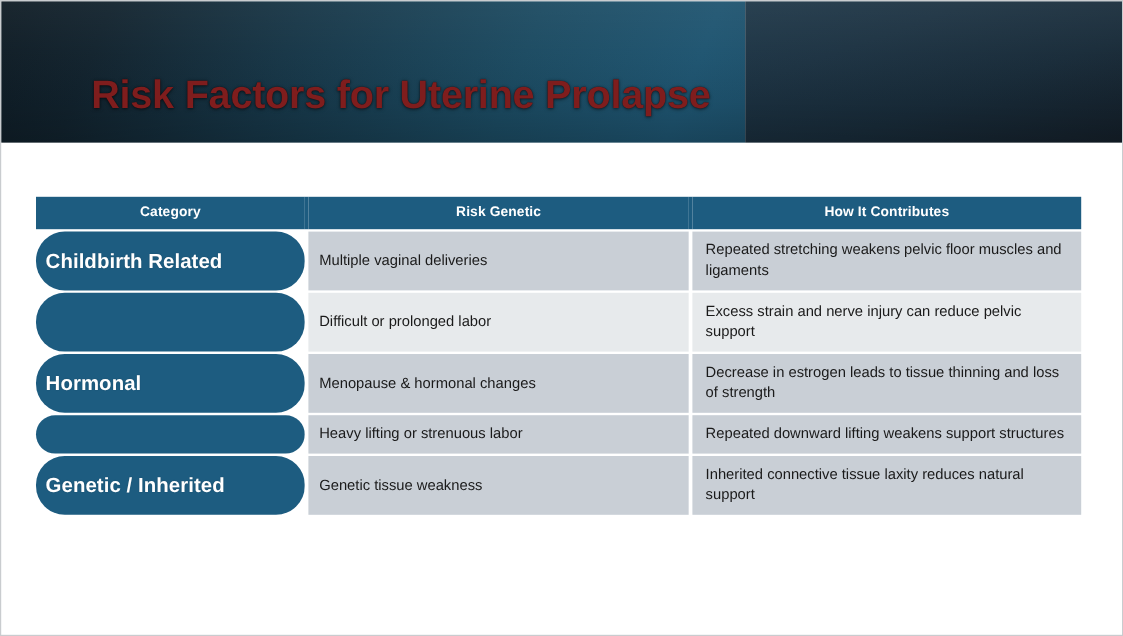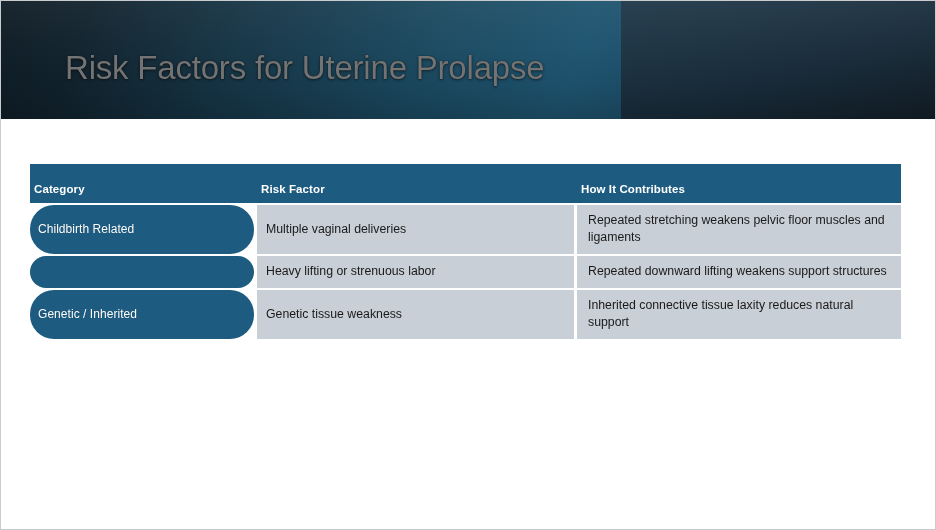--- a/index.html
+++ b/index.html
@@ -70,26 +70,26 @@
       rgba(255,255,255,0.05) 0%,
       rgba(255,255,255,0.015) 38%,
       rgba(0,0,0,0.05) 72%,
       rgba(0,0,0,0.18) 100%);
     pointer-events: none;
   }
   .slide-title {
     position: absolute;
     left: 60px;
     top: 42px;
-    margin: 4px;
+    margin: 15px;
     font-size: 33px;
     line-height: 42px;
-    font-weight: 400;
+    font-weight: 700;
     letter-spacing: -0.2px;
-    color: #737373;
+    color: #7f1d1d;
     text-shadow: 0 1px 3px rgba(0,0,0,0.55), 0 0 1px rgba(0,0,0,0.6);
     white-space: nowrap;
   }
 
   
   .table-wrap {
     position: absolute;
     left: 29px;
     top: 161px;
     width: 871px;
@@ -104,43 +104,43 @@
   .rf-table col.c-gap1 { width: 3px; }
   .rf-table col.c-risk { width: 317px; }
   .rf-table col.c-gap2 { width: 3px; }
   .rf-table col.c-how  { width: 324px; }
 
   .rf-table th {
     background: #1d5c80;
     color: #ffffff;
     font-size: 11.5px;
     font-weight: 700;
-    text-align: left;
-    padding: 18px 4px 7px 4px;
+    text-align: center;
+    padding: 6px 4px 7px 4px;
     letter-spacing: 0.1px;
     line-height: 14px;
   }
   .gap-cell {
     background: #ffffff;
     padding: 0;
     border: 0;
   }
 
   .rf-table td {
     vertical-align: middle;
     font-size: 12.3px;
     line-height: 17px;
     color: #1a1a1a;
     padding: 7px 9px 8px 9px;
   }
   td.cat-cell {
     background: #1d5c80;
     color: #ffffff;
-    font-weight: 400;
-    font-size: 12px;
+    font-weight: 700;
+    font-size: 17px;
     padding-left: 8px;
     letter-spacing: 0.05px;
     text-shadow: 0 0 1px rgba(0,0,0,0.25);
     border-radius: 24px;
   }
   td.cat-cell.empty { color: transparent; }
 
   tr.shade-a td.risk-cell,
   tr.shade-a td.how-cell { background: #c9cfd6; }
   tr.shade-b td.risk-cell,
@@ -167,33 +167,47 @@
         <col class="c-cat">
           <col class="c-gap1">
           <col class="c-risk">
           <col class="c-gap2">
           <col class="c-how">
       </colgroup>
       <thead>
         <tr>
           <th>Category</th>
           <th class="gap-cell"></th>
-          <th>Risk Factor</th>
+          <th>Risk Genetic</th>
           <th class="gap-cell"></th>
           <th>How It Contributes</th>
         </tr>
       </thead>
       <tbody id="table-body">
           <tr class="shade-a">
             <td class="cat-cell">Childbirth Related</td>
             <td class="gap-cell"></td>
             <td class="risk-cell">Multiple vaginal deliveries</td>
             <td class="gap-cell"></td>
             <td class="how-cell">Repeated stretching weakens pelvic floor muscles and ligaments</td>
           </tr>
+          <tr class="shade-b">
+            <td class="cat-cell empty"></td>
+            <td class="gap-cell"></td>
+            <td class="risk-cell">Difficult or prolonged labor</td>
+            <td class="gap-cell"></td>
+            <td class="how-cell">Excess strain and nerve injury can reduce pelvic support</td>
+          </tr>
+          <tr class="shade-a">
+            <td class="cat-cell">Hormonal</td>
+            <td class="gap-cell"></td>
+            <td class="risk-cell">Menopause &amp; hormonal changes</td>
+            <td class="gap-cell"></td>
+            <td class="how-cell">Decrease in estrogen leads to tissue thinning and loss of strength</td>
+          </tr>
           <tr class="shade-a">
             <td class="cat-cell empty"></td>
             <td class="gap-cell"></td>
             <td class="risk-cell">Heavy lifting or strenuous labor</td>
             <td class="gap-cell"></td>
             <td class="how-cell">Repeated downward lifting weakens support structures</td>
           </tr>
           <tr class="shade-a">
             <td class="cat-cell">Genetic / Inherited</td>
             <td class="gap-cell"></td>

